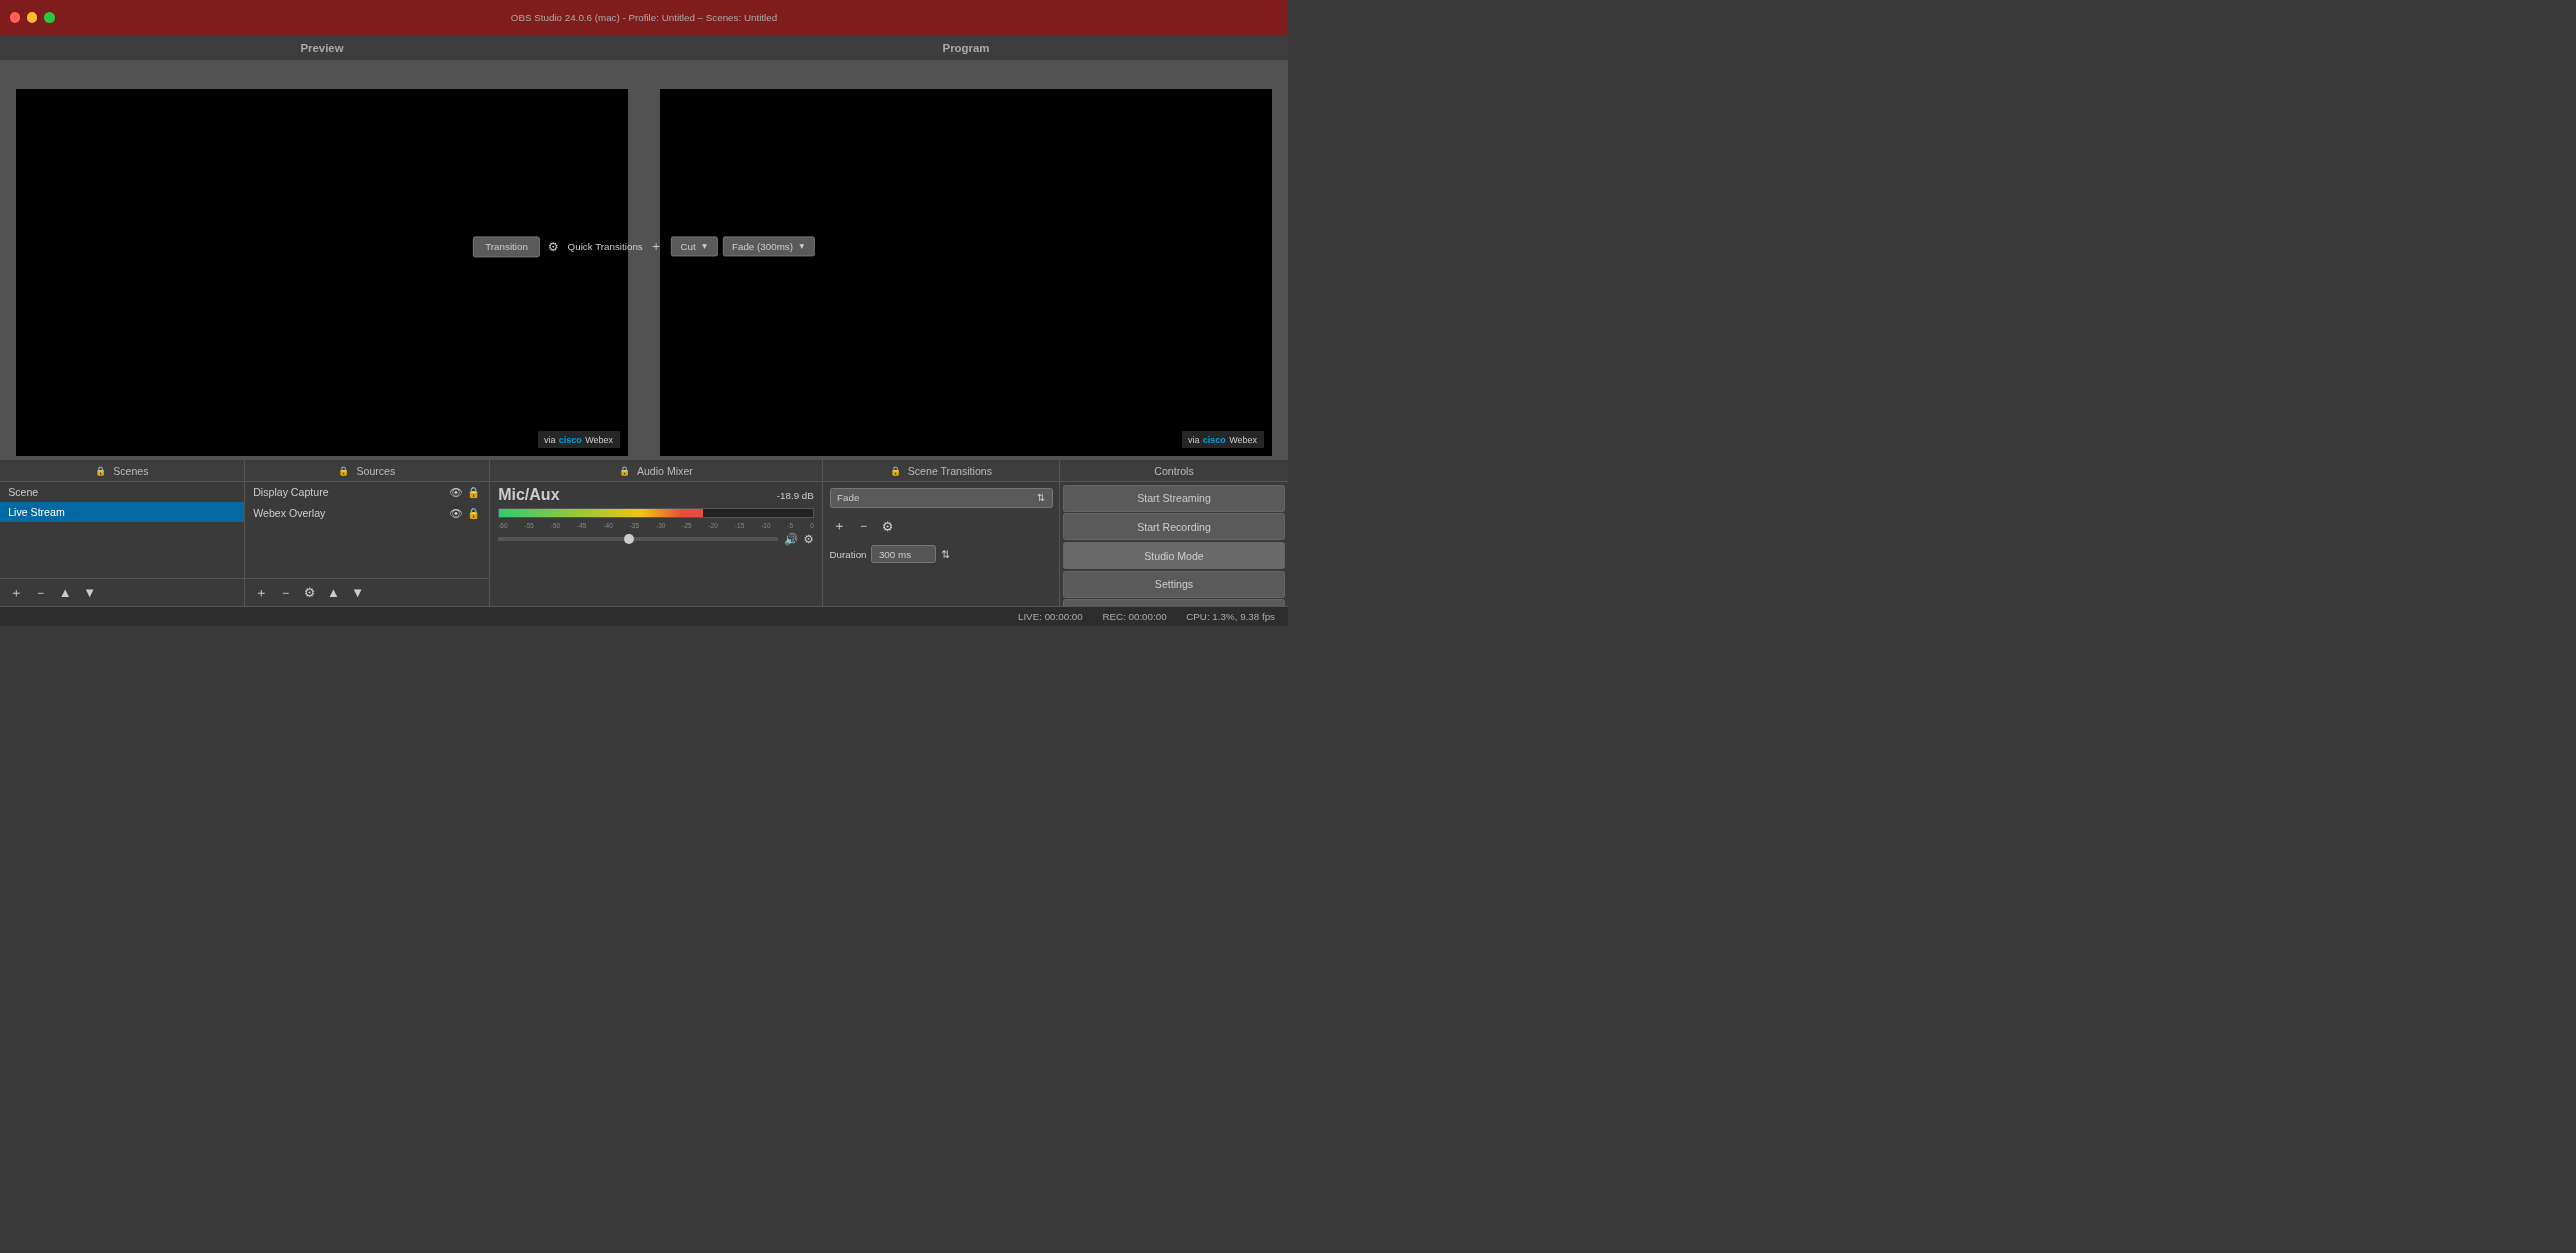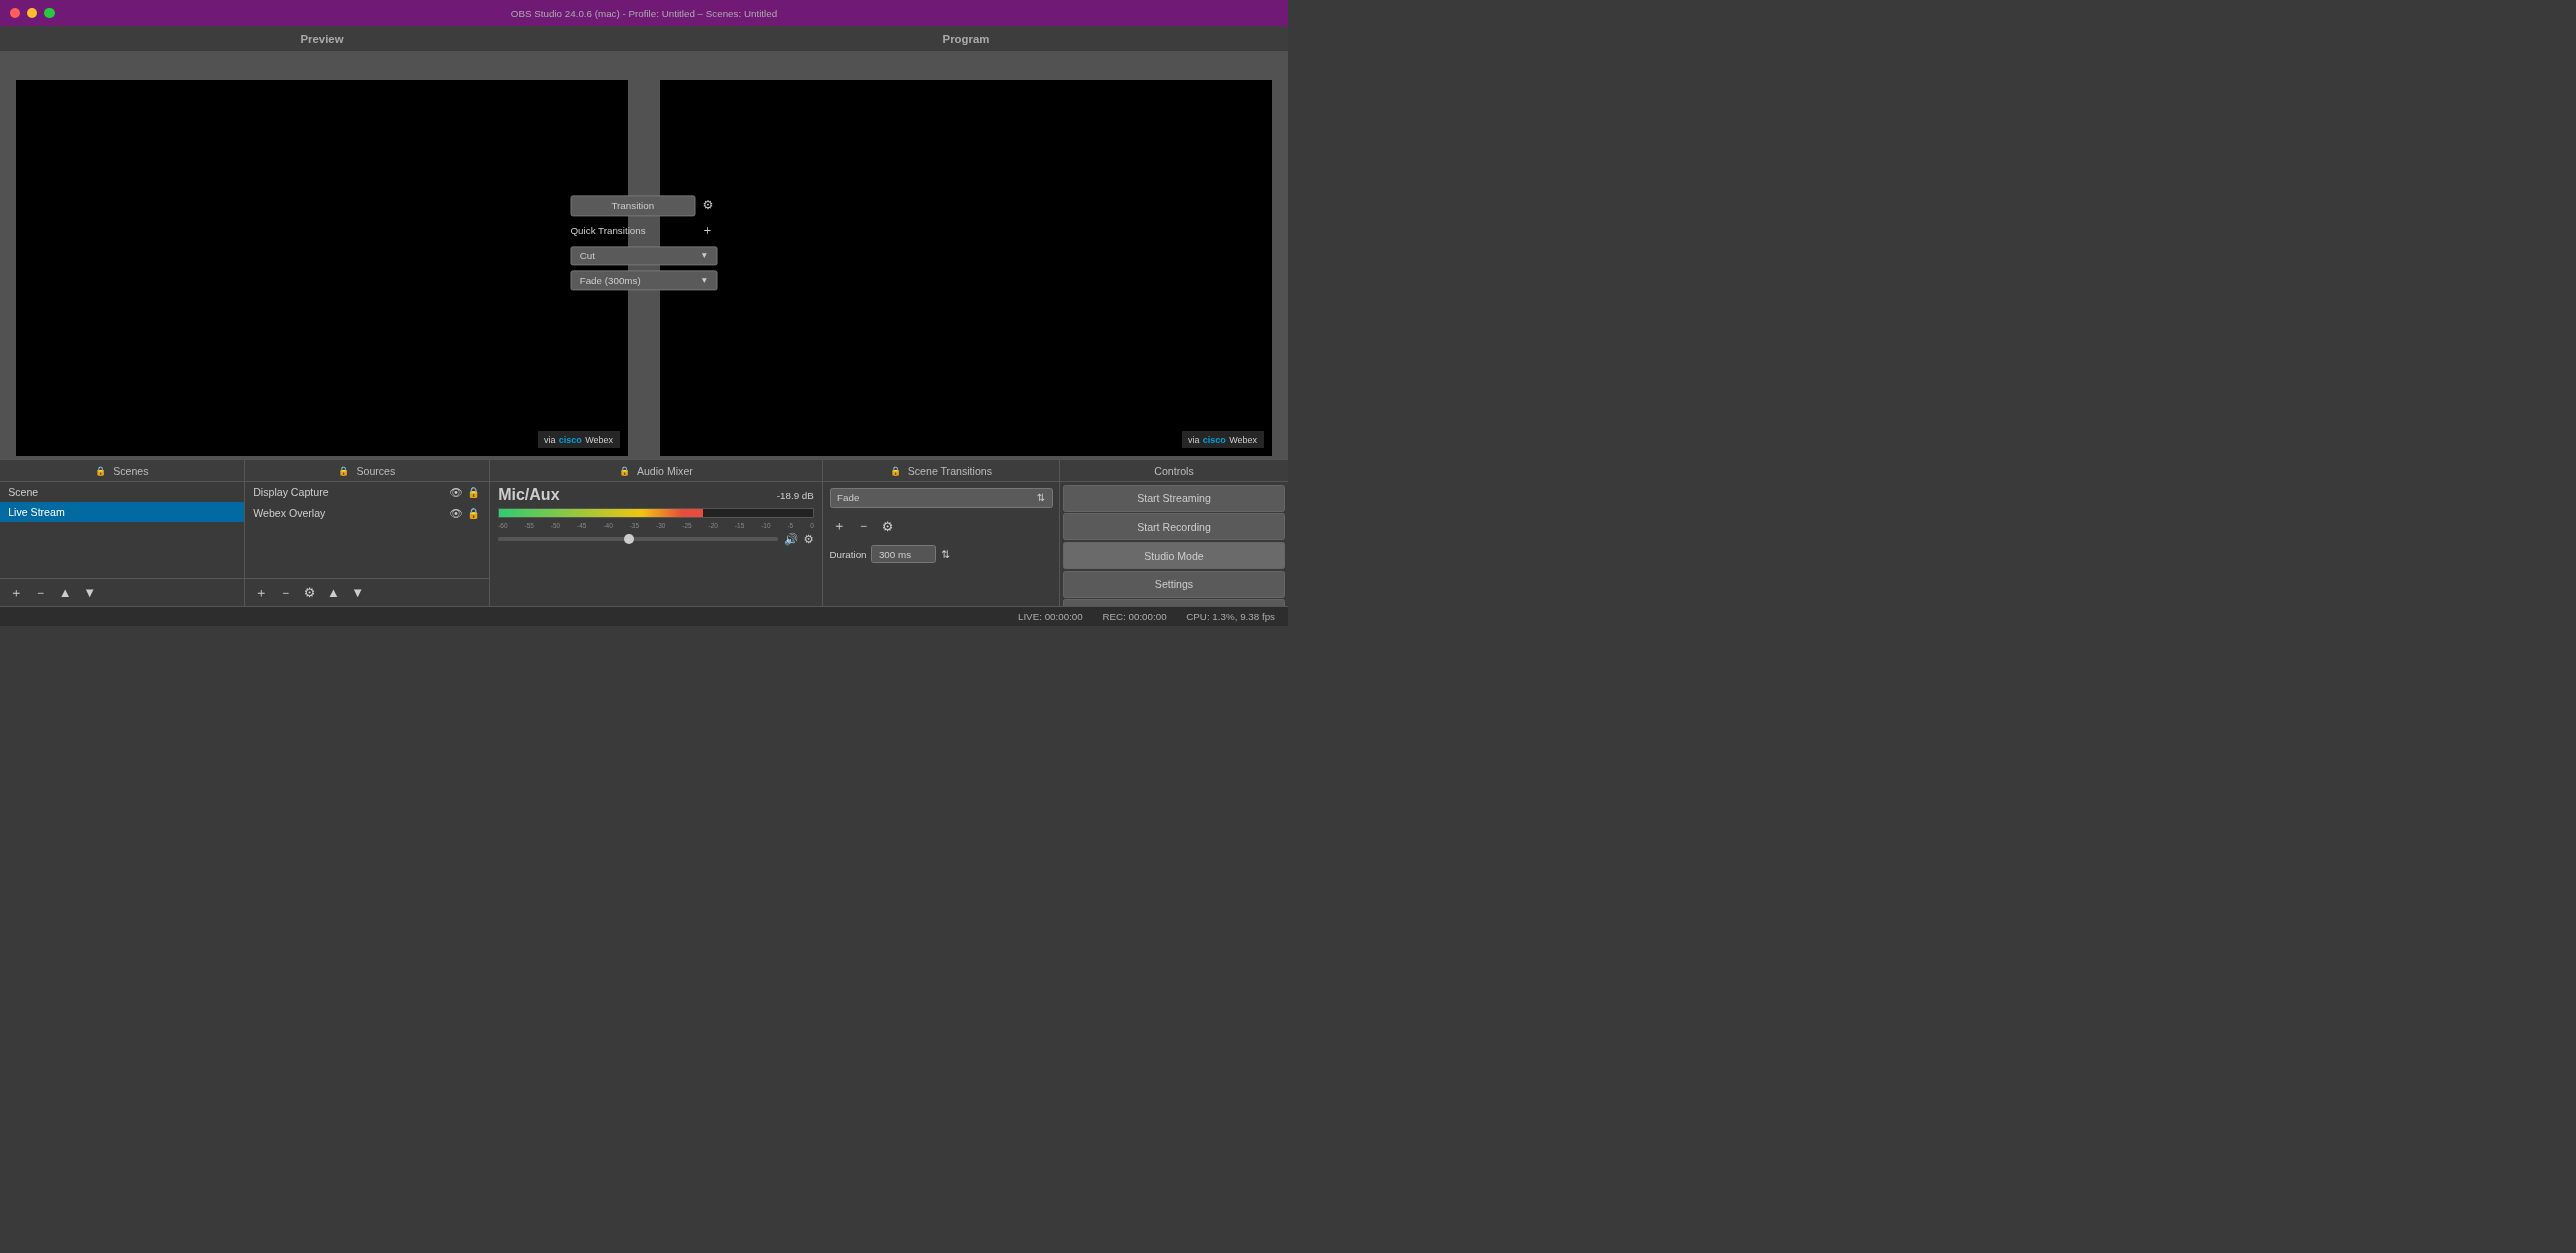--- a/index.html
+++ b/index.html
@@ -10,22 +10,22 @@
       color: #ccc;
       width: 1288px;
       height: 626px;
       overflow: hidden;
       display: flex;
       flex-direction: column;
     }
 
     
     .title-bar {
-      background: #701a75;
-      height: 26px;
+      background: #7f1d1d;
+      height: 35px;
       display: flex;
       align-items: center;
       justify-content: center;
       position: relative;
       flex-shrink: 0;
     }
     .title-bar-buttons {
       position: absolute;
       left: 9.8px;
       display: flex;
@@ -113,21 +113,21 @@
       font-size: 9px;
     }
 
     
     .transition-overlay {
       position: absolute;
       left: 50%;
       top: 50%;
       transform: translate(-50%, -50%);
       display: flex;
-      flex-direction: column;
+      flex-direction: row;
       gap: 4.9px;
       z-index: 10;
       min-width: 147px;
     }
 
     .transition-row {
       display: flex;
       align-items: center;
       gap: 3.3px;
     }

